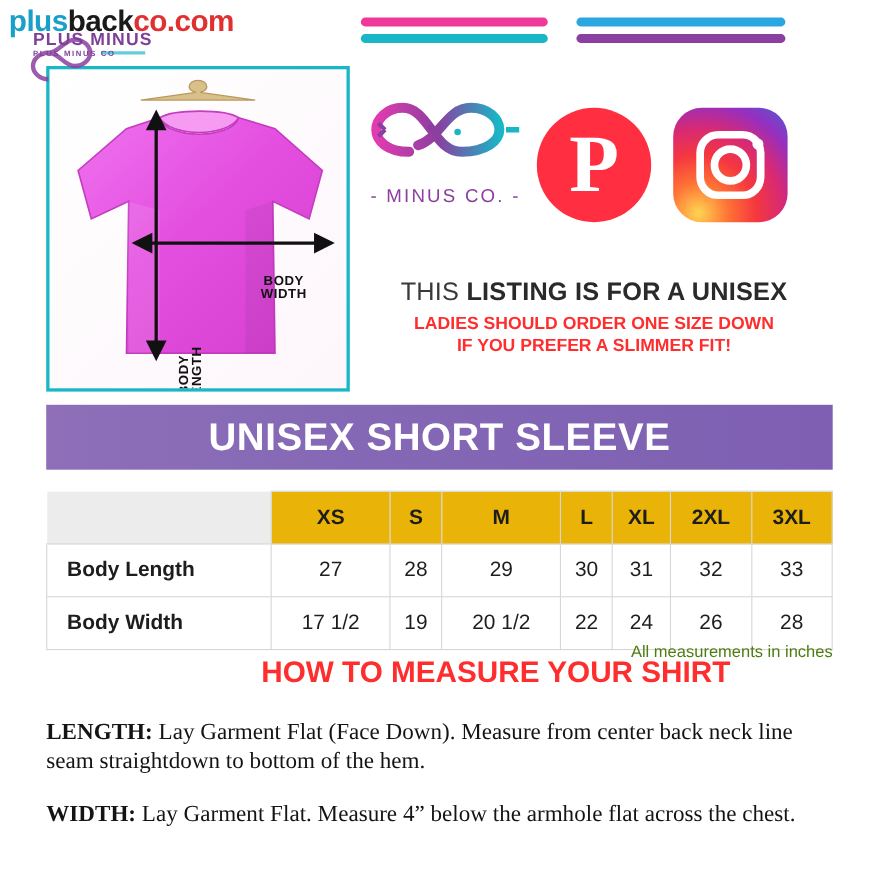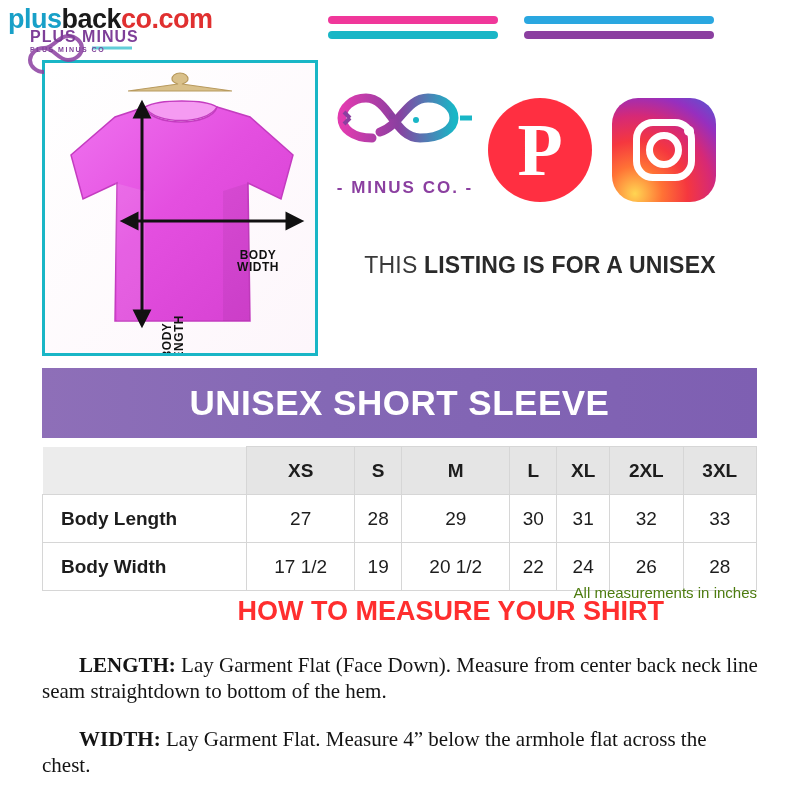--- a/index.html
+++ b/index.html
@@ -135,24 +135,24 @@
   }
   .brand-plus {
     font-size: 26px;
     font-weight: bold;
     color: #8b3fa0;
     letter-spacing: 2px;
     font-family: "Liberation Sans", sans-serif;
   }
   .brand-minus {
     font-size: 17px;
-    font-weight: bold;
+    font-weight: normal;
     color: #8b3fa0;
     letter-spacing: 2px;
-    margin-top: 12px;
+    margin-top: 2px;
   }
   .brand-diamond {
     color: #8b3fa0;
     font-size: 16px;
     vertical-align: 4px;
   }
 
   .social {
     position: absolute;
     width: 104px;
@@ -229,21 +229,21 @@
     font-weight: bold;
     line-height: 20px;
   }
 
   
   .banner {
     position: absolute;
     left: 42px;
     top: 368px;
     width: 715px;
-    height: 70px;
+    height: 59px;
     background: linear-gradient(90deg, #8e6fb8 0%, #8468b5 40%, #7e5fb2 100%);
     display: flex;
     align-items: center;
     justify-content: center;
   }
   .banner-text {
     color: #fff;
     font-size: 35px;
     font-weight: bold;
     letter-spacing: 0.5px;
@@ -261,21 +261,21 @@
   }
   .size-table th, .size-table td {
     border: 1px solid #d6d6d6;
     text-align: center;
     font-size: 19px;
     color: #1d1d1d;
     height: 45px;
     background: #fff;
   }
   .size-table thead th {
-    background: #e5e5e5;
+    background: #eab308;
     font-weight: bold;
     font-size: 19px;
   }
   .size-table thead th.corner {
     background: #ececec;
     border-left: none;
     border-top: none;
   }
   .size-table tbody td.rowhead {
     text-align: left;
@@ -308,21 +308,21 @@
   }
   .para {
     position: absolute;
     left: 42px;
     width: 716px;
     font-family: "Liberation Serif", serif;
     font-size: 21px;
     color: #141414;
     line-height: 26px;
   }
-  .para b { font-family: "Liberation Serif", serif; font-weight: bold; margin-left: 37px; }
+  .para b { font-family: "Liberation Serif", serif; font-weight: bold; }
   .para-length { top: 652px; }
   .para-width { top: 726px; }
 </style>
 </head>
 <body>
 
 <div class="watermark">
   <span class="plus">plus</span><span class="minus">back</span><span class="co">co.com</span>
 </div>
 
@@ -417,20 +417,24 @@
 
   <div class="social instagram">
     <div class="ig-sq"></div>
     <div class="ig-circ"></div>
     <div class="ig-dot"></div>
   </div>
 
   <div class="listing">
     <div class="listing-line1">
       <span>THIS </span><b>LISTING IS FOR A UNISEX</b>
+    </div>
+    <div class="listing-warn">
+      <div>LADIES SHOULD ORDER ONE SIZE DOWN</div>
+      <div>IF YOU PREFER A SLIMMER FIT!</div>
     </div>
   </div>
 </div>
 
 <div class="banner">
   <div class="banner-text">UNISEX SHORT SLEEVE</div>
 </div>
 
 <table class="size-table">
   <thead>

